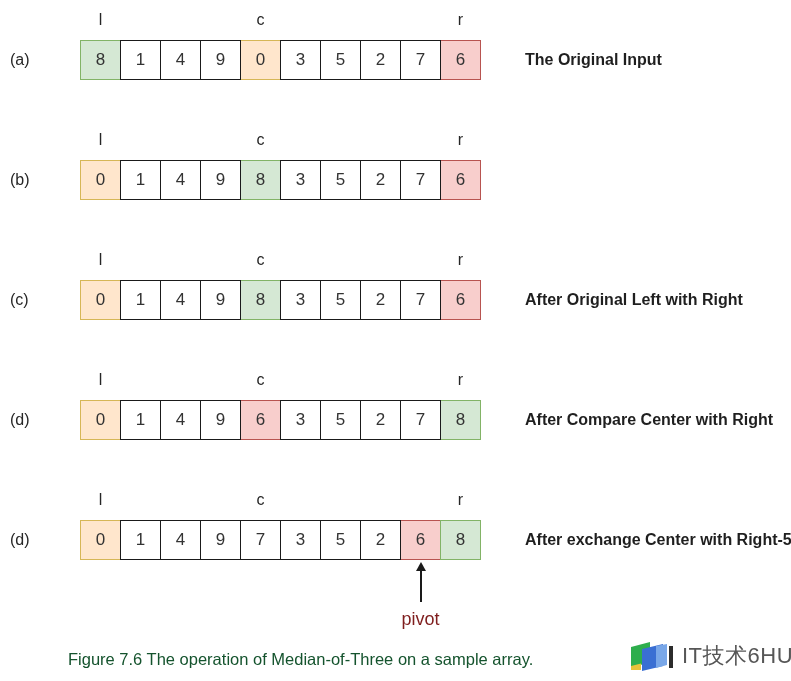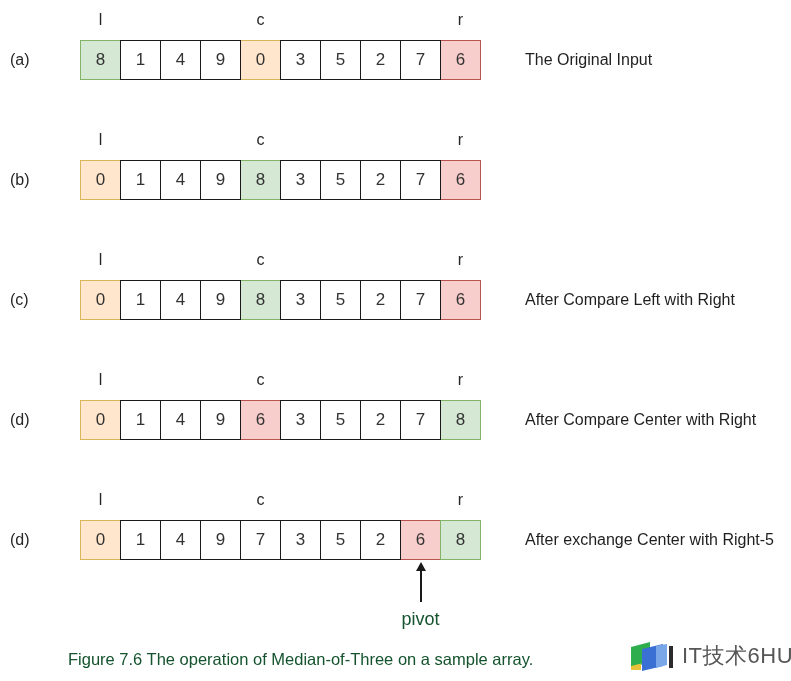--- a/index.html
+++ b/index.html
@@ -25,31 +25,31 @@
     display:flex;align-items:center;justify-content:center;
     font-size:17px;color:#333333;background:#ffffff;
     position:relative;z-index:2;
   }
   .cell:first-child{margin-left:0;}
   .cell.green{background:var(--green-fill);border-color:var(--green-stroke);z-index:1;}
   .cell.orange{background:var(--orange-fill);border-color:var(--orange-stroke);z-index:1;}
   .cell.red{background:var(--red-fill);border-color:var(--red-stroke);z-index:1;}
   .desc{
     position:absolute;left:525px;top:30px;height:40px;line-height:40px;
-    font-size:16px;color:#1f1f1f;white-space:nowrap;
+    font-size:16px;color:#1f1f1f;white-space:nowrap;font-weight:bold;
   }
   .pivot-line{position:absolute;width:2px;background:#1a1a1a;}
   .pivot-head{
     position:absolute;width:0;height:0;
     border-left:5px solid transparent;border-right:5px solid transparent;
     border-bottom:9px solid #1a1a1a;
   }
   .pivot-label{
     position:absolute;width:71px;text-align:center;
-    font-size:18px;color:#14532d;
+    font-size:18px;color:#7f1d1d;
   }
   .caption{
     position:absolute;left:68px;top:650px;
     font-size:16.5px;color:#14532d;white-space:nowrap;
   }
   .logo{position:absolute;left:629px;top:640px;display:flex;align-items:center;}
   .logo-icon{width:48px;height:32px;display:block;}
   .logo-text{
     margin-left:5px;font-size:22px;color:#565656;letter-spacing:0.5px;
     line-height:32px;white-space:nowrap;
@@ -108,21 +108,21 @@
           <div class="cell white">1</div>
           <div class="cell white">4</div>
           <div class="cell white">9</div>
           <div class="cell green">8</div>
           <div class="cell white">3</div>
           <div class="cell white">5</div>
           <div class="cell white">2</div>
           <div class="cell white">7</div>
           <div class="cell red">6</div>
         </div>
-        <div class="desc">After Compare Left with Right</div>
+        <div class="desc">After Original Left with Right</div>
       </div>
       <div class="row" style="top: 370px;">
         <div class="row-id">(d)</div>
         <div class="ptr" style="left: 80px;">l</div>
         <div class="ptr" style="left: 240px;">c</div>
         <div class="ptr" style="left: 440px;">r</div>
         <div class="cells">
           <div class="cell orange">0</div>
           <div class="cell white">1</div>
           <div class="cell white">4</div>

